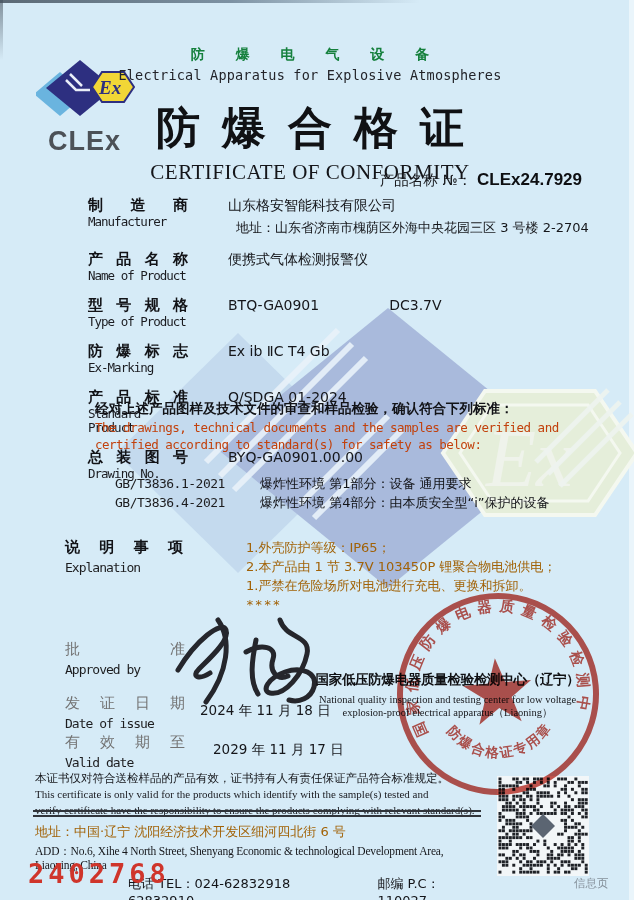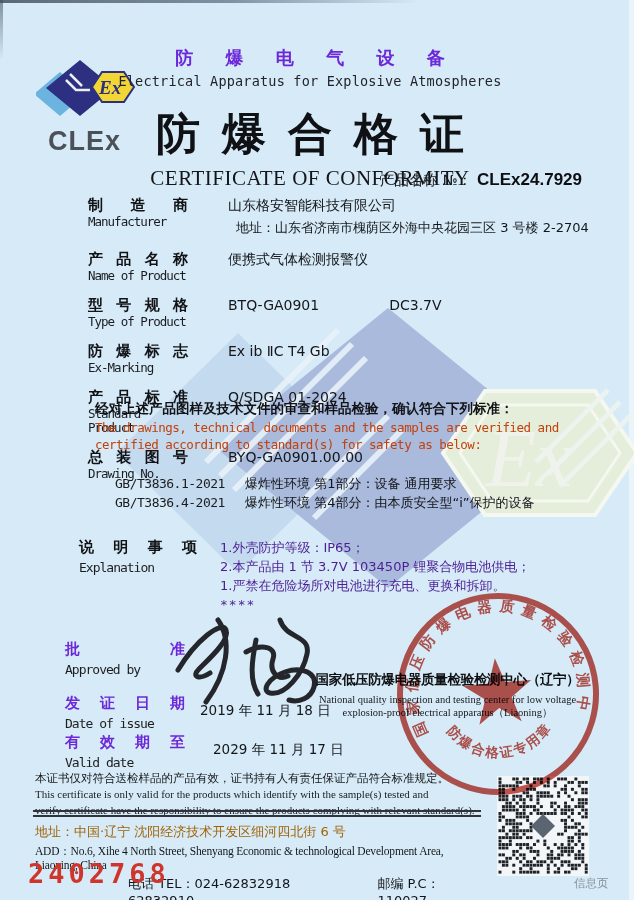--- a/index.html
+++ b/index.html
@@ -16,21 +16,21 @@
   .edge-top{left:0;top:0;width:420px;height:3px;background:linear-gradient(to right,#45525e 0%,#6d8294 55%,rgba(109,130,148,0) 100%);opacity:.85;}
   .edge-left{left:0;top:0;width:3px;height:60px;background:linear-gradient(#45525e,rgba(69,82,94,0));opacity:.6;}
   .edge-right{right:0;top:0;width:5px;height:900px;background:#eaf5fb;}
 
   
   .watermark{left:88px;top:298px;width:546px;height:330px;z-index:0;pointer-events:none;}
 
   
   .logo{left:36px;top:58px;width:120px;height:100px;z-index:2;}
   .head-block{left:0;right:0;top:46px;text-align:center;z-index:2;padding-right:14px;}
-  .title-cn{font-size:18px;font-weight:bold;letter-spacing:13px;text-indent:13px;color:#6d28d9;}
+  .title-cn{font-size:14px;font-weight:bold;letter-spacing:13px;text-indent:13px;color:#15803d;}
   .title-en{font-size:13.5px;margin-top:3px;letter-spacing:.2px;color:#23242a;font-family:"DejaVu Sans Mono",monospace;}
   .cert-title-cn{font-size:44px;font-weight:bold;letter-spacing:22px;text-indent:22px;margin-top:16px;color:#101114;}
   .cert-title-en{font-size:21px;margin-top:2px;letter-spacing:.5px;color:#141519;font-family:"Liberation Serif",serif;}
   .certno-line{left:250px;top:170px;width:332px;text-align:right;z-index:2;}
   .certno-label{font-size:14.5px;color:#17181c;}
   .certno-value{font-size:17px;font-weight:bold;font-family:"Liberation Sans",sans-serif;color:#0e0f12;}
 
   
   .fields{left:88px;top:196px;width:520px;z-index:2;}
   .frow{display:flex;align-items:flex-start;margin-bottom:13px;}
@@ -42,33 +42,33 @@
   .gapspan{margin-left:70px;}
 
   
   .statement{left:95px;top:400px;z-index:2;}
   .statement .cn{font-size:13.5px;font-weight:bold;color:#121317;}
   .statement .en{font-size:12.5px;line-height:13.5px;margin-top:3px;color:#c2410c;font-family:"DejaVu Sans Mono",monospace;letter-spacing:-.5px;}
 
   .standards{left:115px;top:474px;z-index:2;}
   .srow{display:flex;line-height:19px;}
   .srow .code{width:130px;flex:0 0 130px;font-family:"DejaVu Sans Mono",monospace;font-size:13px;letter-spacing:-.5px;}
-  .srow .txt{font-size:13px;font-weight:500;color:#131418;}
-
-  
-  .explain{left:79px;top:538px;display:flex;z-index:2;}
+  .srow .txt{margin-left:15px;font-size:13px;font-weight:500;color:#131418;}
+
+  
+  .explain{left:65px;top:538px;display:flex;z-index:2;gap:40px;}
   .explain .lab .cn{width:118px;font-size:15px;font-weight:bold;text-align:justify;text-align-last:justify;color:#121317;}
   .explain .lab .en{font-size:13px;margin-top:3px;font-family:"DejaVu Sans Mono",monospace;letter-spacing:-1px;}
-  .explain .items{margin-left:23px;font-size:13px;line-height:19px;color:#4c1d95;width:360px;}
+  .explain .items{margin-left:23px;font-size:13px;line-height:19px;color:#a16207;width:360px;}
   .explain .stars{font-family:"DejaVu Sans Mono",monospace;letter-spacing:1px;}
 
   
   .bigrow{display:flex;align-items:flex-start;z-index:2;}
   .blabel{width:120px;flex:0 0 120px;}
-  .blabel .cn{font-size:15px;font-weight:bold;text-align:justify;text-align-last:justify;color:#6d28d9;}
+  .blabel .cn{font-size:15px;font-weight:normal;text-align:justify;text-align-last:justify;color:#737373;}
   .blabel .en{font-size:13px;margin-top:3px;font-family:"DejaVu Sans Mono",monospace;letter-spacing:-1px;}
   .approve{left:65px;top:640px;}
   .issue{left:65px;top:694px;}
   .valid{left:65px;top:733px;gap:13px;}
   .dval{margin-left:15px;padding-top:8px;font-size:13.5px;color:#15161a;}
 
   .signature{left:168px;top:606px;width:175px;height:108px;z-index:6;}
 
   
   .issuer{left:300px;top:671px;width:295px;text-align:center;z-index:2;}
@@ -264,21 +264,21 @@
       <textPath href="#bannerPath" startOffset="6">防爆合格证专用章</textPath>
     </text>
   </g>
 </svg>
 
 <div class="abs bigrow issue">
   <div class="blabel">
     <div class="cn">发证日期</div>
     <div class="en">Date of issue</div>
   </div>
-  <div class="dval">2019 年 11 月 18 日</div>
+  <div class="dval">2024 年 11 月 18 日</div>
 </div>
 <div class="abs bigrow valid">
   <div class="blabel">
     <div class="cn">有效期至</div>
     <div class="en">Valid date</div>
   </div>
   <div class="dval">2029 年 11 月 17 日</div>
 </div>
 
 <div class="abs disclaimer">

